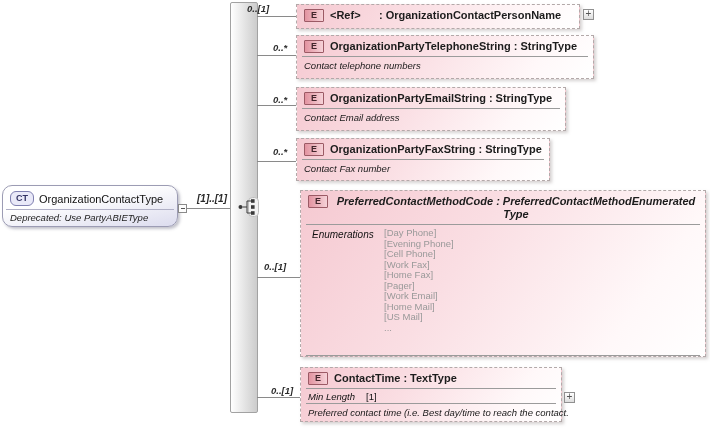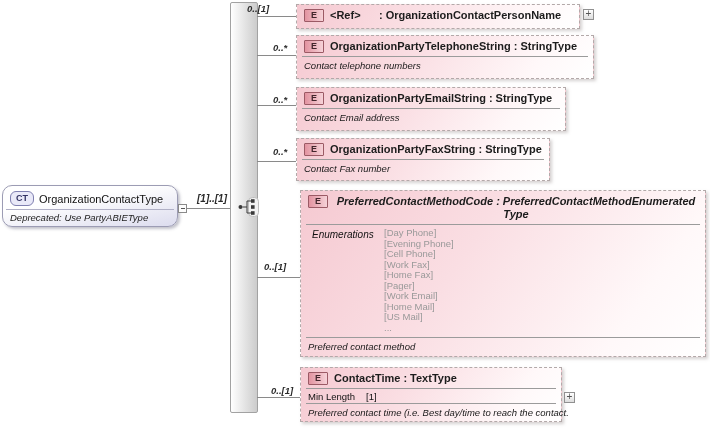--- a/index.html
+++ b/index.html
@@ -43,21 +43,21 @@
   .e-badge{flex:0 0 auto;width:20px;height:13px;box-sizing:border-box;border:1px solid var(--badge-border,#9b5a65);
     background:linear-gradient(to right,var(--badge-fill-1,#e293a0),var(--badge-fill-2,#f6d2d8));
     color:#42262c;font-size:9px;font-weight:bold;text-align:center;line-height:11px;border-radius:1px;}
   .el-sep{border-top:1px solid #9b9b9b;margin:0 5px;}
   .el-desc{font-style:italic;font-size:9.5px;color:#1a1a1a;padding:3px 7px 4px;line-height:11px;white-space:nowrap;}
   .enum-block{display:flex;padding:3px 11px 2px;flex:1;gap:8px;}
   .enum-label{flex:0 0 64px;font-style:italic;font-size:10px;color:#111;padding-top:1px;}
   .enum-values{font-size:9.5px;color:var(--enum-text,#999);line-height:10.5px;}
   .enum-values div{white-space:nowrap;}
   .facet-row{display:flex;font-size:9.5px;color:#111;padding:2px 7px 1px;line-height:11px;}
-  .facet-label{width:58px;}
+  .facet-label{font-style:italic;width:58px;}
   #el-0 .el-name{display:inline-block;min-width:46px;}
   #el-4 .el-title{align-items:flex-start;}
   #el-4 .el-text{text-align:center;word-break:break-all;font-style:italic;}
 
   .plus-btn{position:absolute;width:11px;height:11px;box-sizing:border-box;border:1px solid #909090;
     background:linear-gradient(#ffffff,#dddddd);font-size:10px;line-height:8px;text-align:center;color:#555;
     cursor:pointer;}
 </style>
 </head>
 <body>
@@ -149,21 +149,20 @@
             <div>[Work Fax]</div>
             <div>[Home Fax]</div>
             <div>[Pager]</div>
             <div>[Work Email]</div>
             <div>[Home Mail]</div>
             <div>[US Mail]</div>
             <div>...</div>
           </span>
         </div>
         <div class="el-sep"></div>
-        <div class="el-desc">Preferred contact method</div>
       </div>
       <div class="hline" style="left:257px;top:397px;width:43px;"></div>
       <div class="card" style="left:271px;top:385px;">0..[1]</div>
       <div class="el-box" id="el-5" style="left:300px;top:367px;width:262px;height:55px;">
         <div class="el-title">
           <span class="e-badge">E</span>
           <span class="el-text"><span class="el-name">ContactTime</span><span class="el-colon">:</span><span class="el-type">TextType</span></span>
         </div>
         <div class="el-sep"></div>
         <div class="facet-row">

